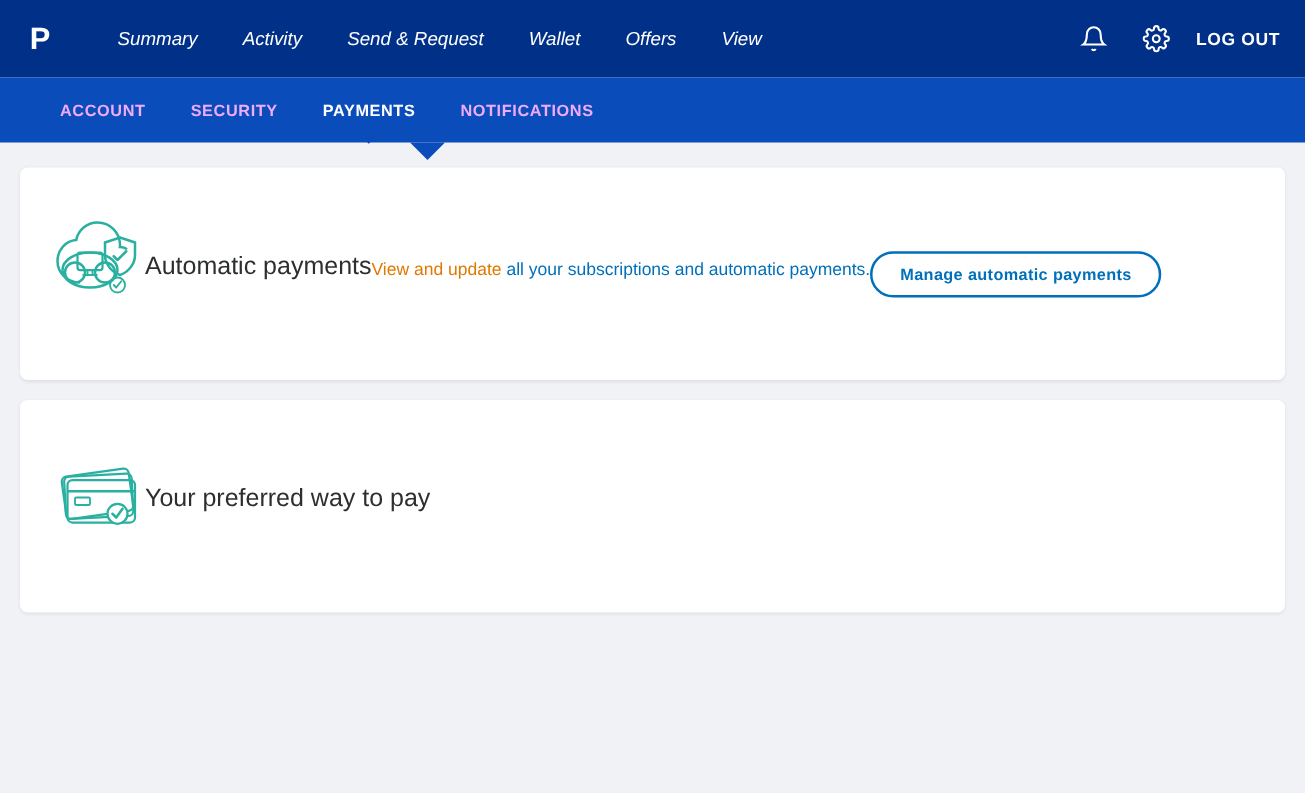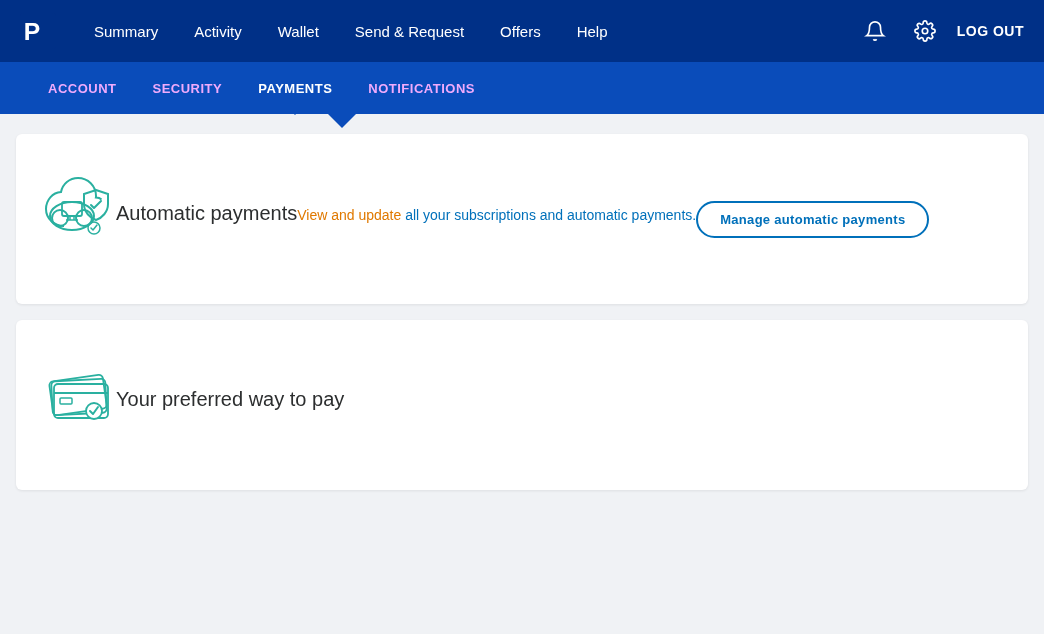--- a/index.html
+++ b/index.html
@@ -16,20 +16,21 @@
     .paypal-logo {
       width: 36px;
       height: 36px;
       margin-right: 20px;
       flex-shrink: 0;
     }
     .nav-links {
       display: flex;
       gap: 0;
       flex: 1;
+      font-style: italic;
     }
     .nav-link {
       color: #ffffff;
       font-size: 15px;
       padding: 0 18px;
       height: 62px;
       display: flex;
       align-items: center;
       cursor: pointer;
       text-decoration: none;
@@ -170,24 +171,24 @@
   <div class="paypal-logo">
     <svg viewBox="0 0 38 38" xmlns="http://www.w3.org/2000/svg">
       <rect width="38" height="38" rx="4" fill="#003087"></rect>
       <text x="4" y="28" font-size="26" font-weight="bold" fill="white" font-family="Arial">P</text>
     </svg>
   </div>
 
   <div class="nav-links">
     <a class="nav-link">Summary</a>
     <a class="nav-link">Activity</a>
+    <a class="nav-link">Send &amp; Request</a>
     <a class="nav-link">Wallet</a>
-    <a class="nav-link">Send &amp; Request</a>
     <a class="nav-link">Offers</a>
-    <a class="nav-link">Help</a>
+    <a class="nav-link">View</a>
   </div>
 
   <div class="nav-right">
     <button class="nav-icon-btn">
       <svg width="22" height="22" viewBox="0 0 24 24" fill="none" stroke="white" stroke-width="1.8" xmlns="http://www.w3.org/2000/svg">
         <path d="M18 8A6 6 0 0 0 6 8c0 7-3 9-3 9h18s-3-2-3-9"></path>
         <path d="M13.73 21a2 2 0 0 1-3.46 0"></path>
       </svg>
     </button>
     <button class="nav-icon-btn">

